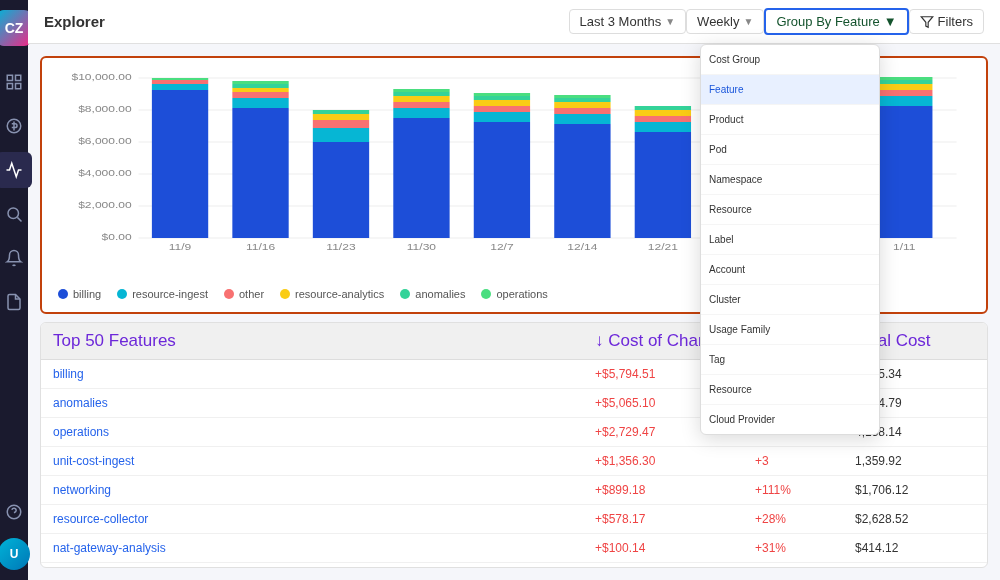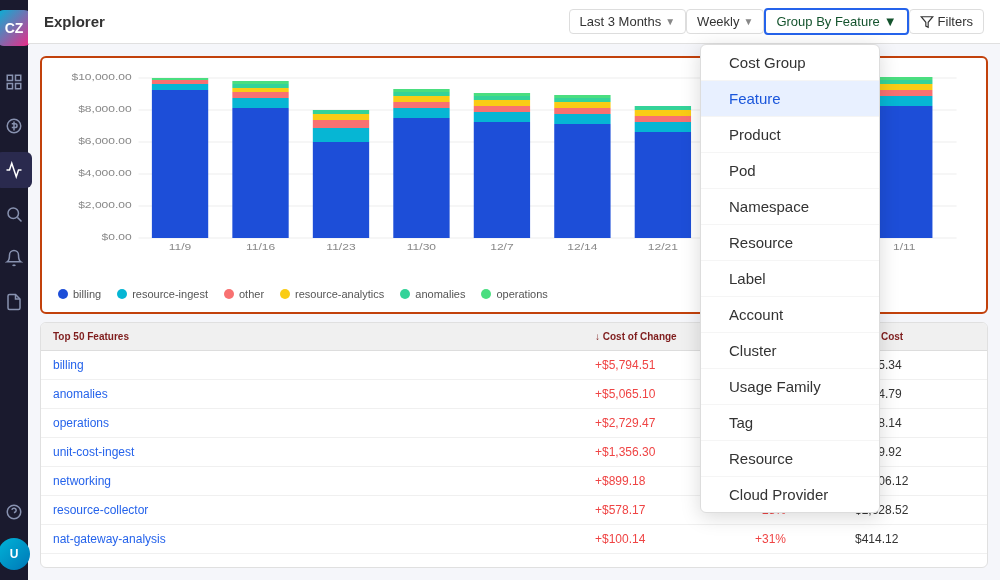--- a/index.html
+++ b/index.html
@@ -110,21 +110,21 @@
       border-radius: 6px;
       border: 1px solid #e0e0e0;
       overflow: hidden;
     }
     .table-header-row {
       display: grid;
       grid-template-columns: 1fr 160px 100px 120px;
       background: #f0f0f0;
       border-bottom: 1px solid #ddd;
       padding: 8px 12px;
-      font-size: 10px; font-weight: 700; color: #7f1d1d;
+      font-size: 17px; font-weight: 400; color: #6d28d9;
     }
     .table-row {
       display: grid;
       grid-template-columns: 1fr 160px 100px 120px;
       padding: 7px 12px;
       border-bottom: 1px solid #f0f0f0;
       align-items: center;
       font-size: 12px;
     }
     .table-row .name { color: #2563eb; cursor: pointer; }
@@ -138,22 +138,22 @@
       position: absolute;
       top: 44px; right: 120px;
       width: 180px;
       background: white;
       border: 1px solid #ddd;
       border-radius: 6px;
       box-shadow: 0 4px 20px rgba(0,0,0,0.15);
       z-index: 100;
     }
     .dropdown-item {
-      padding: 9px 28px;
-      font-size: 15px;
+      padding: 9px 8px;
+      font-size: 10px;
       color: #333;
       cursor: pointer;
       border-bottom: 1px solid #f5f5f5;
     }
     .dropdown-item:last-child { border-bottom: none; }
     .dropdown-item.selected { background: #e8f0ff; color: #1a56db; font-weight: 500; }
   </style>
 </head>
 <body>
 

